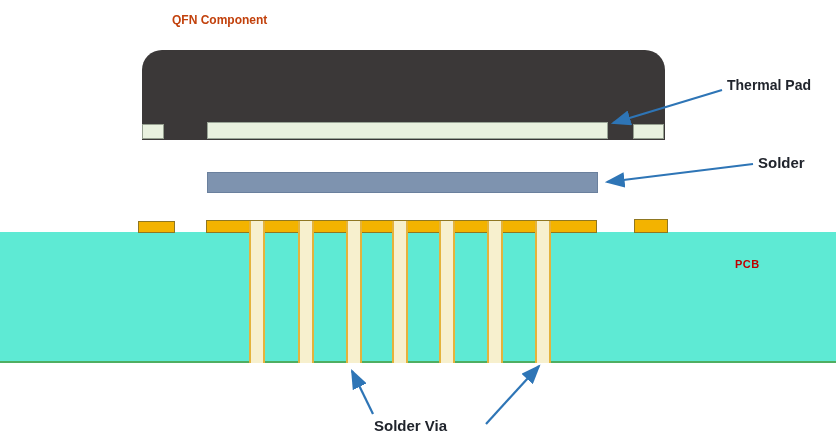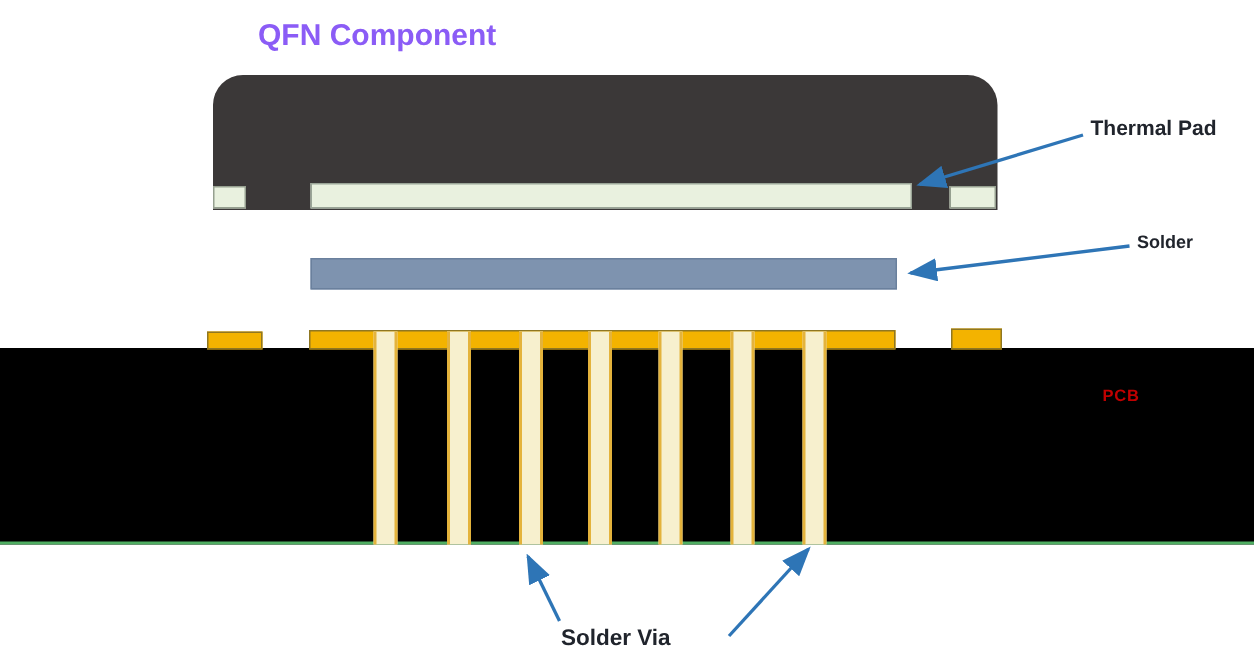--- a/index.html
+++ b/index.html
@@ -8,21 +8,21 @@
     width:836px;height:448px;
     background:#ffffff;
     overflow:hidden;
     font-family:"Liberation Sans", sans-serif;
   }
   .lbl{position:absolute;font-weight:bold;color:#20242C;white-space:nowrap;text-align:right;}
 
   
   .qfn-label{
     position:absolute;left:172px;top:13px;
-    font-size:20px;font-weight:bold;color:#8b5cf6;
+    font-size:12px;font-weight:bold;color:#c2410c;
   }
 
   
   .qfn-body{
     position:absolute;left:142px;top:50px;width:523px;height:90px;
     background:#3B3838;
     border-radius:20px 20px 0 0;
   }
 
   
@@ -39,21 +39,21 @@
 
   
   .solder-bar{
     position:absolute;left:207px;top:172px;width:391px;height:21px;
     background:#7E93AF;border:1px solid #6a809d;box-sizing:border-box;
   }
 
   
   .pcb{
     position:absolute;left:0;top:232px;width:836px;height:131px;
-    background:#000000;
+    background:#5eead4;
     border-bottom:2px solid #4fae62;box-sizing:border-box;
     z-index:1;
   }
   .pcb-label{
     position:absolute;left:735px;top:26px;
     font-size:11px;font-weight:bold;color:#C00000;letter-spacing:0.5px;
   }
 
   
   .copper{
@@ -77,21 +77,21 @@
   .via.v7{left:535px;}
 
   
   .arrows{
     position:absolute;left:0;top:0;width:836px;height:448px;
     z-index:4;pointer-events:none;
   }
 
   
   .thermal-pad-label{left:727px;top:77px;font-size:14px;z-index:5;}
-  .solder-label{left:758px;top:154px;font-size:12px;z-index:5;}
+  .solder-label{left:758px;top:154px;font-size:15px;z-index:5;}
   .thermal-via-label{left:374px;top:417px;font-size:15px;z-index:5;}
 </style>
 </head>
 <body>
 
 <div class="stage">
 
   <div class="qfn-label">QFN Component</div>
 
   <div class="qfn-body"></div>

